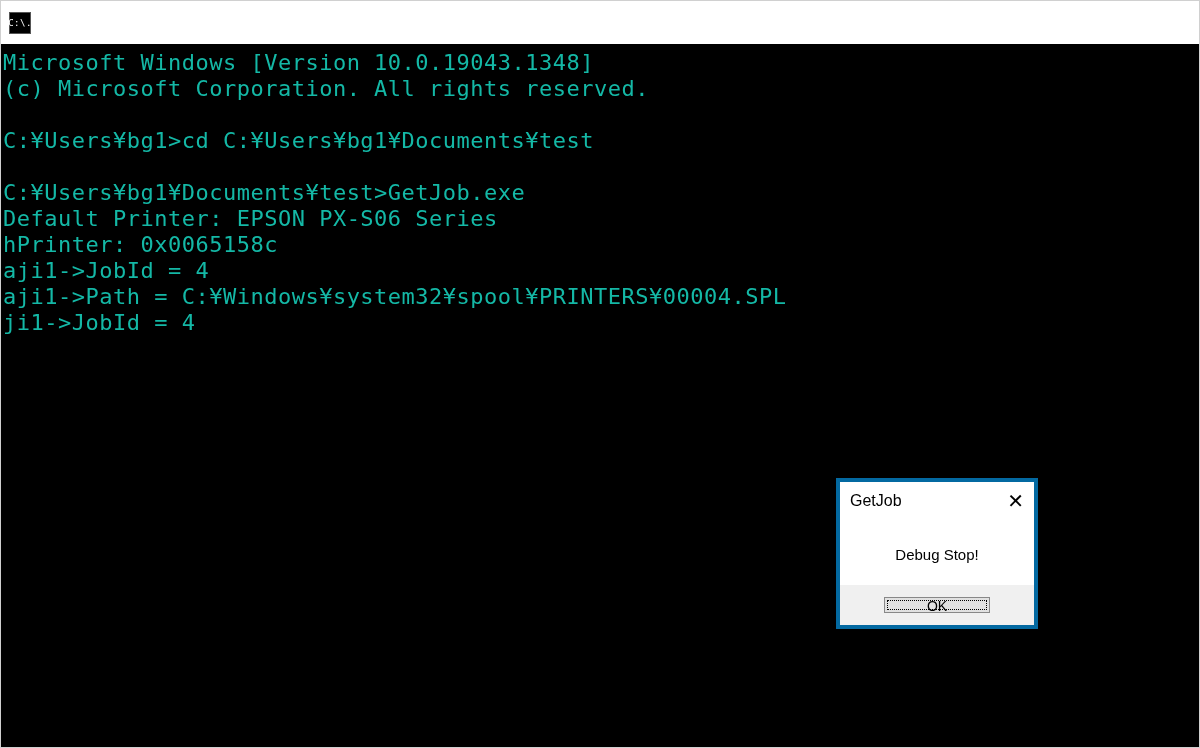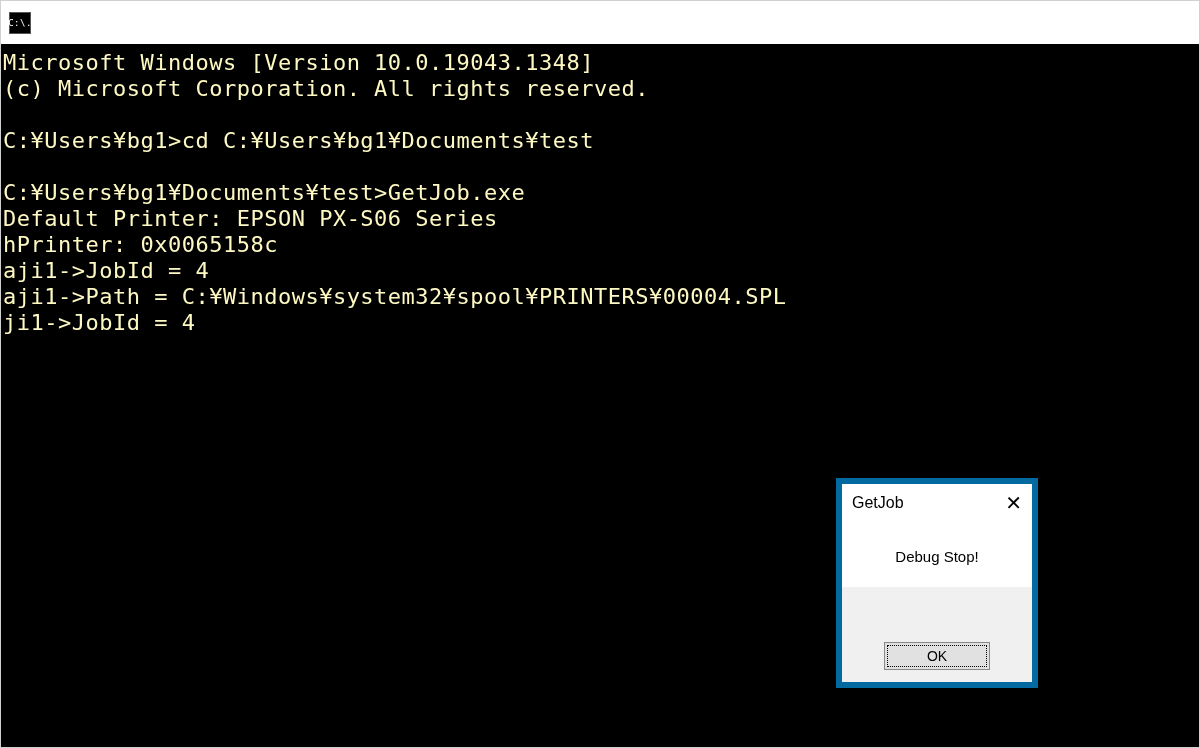--- a/index.html
+++ b/index.html
@@ -38,35 +38,35 @@
     justify-content: center;
     background: #000;
     color: #fff;
     font-size: 9px;
     font-family: monospace;
     letter-spacing: 0.5px;
     border: 1px solid #555;
   }
   .terminal {
     background: #000;
-    color: #fef9c3;
+    color: #14b8a6;
     font-family: "MS Gothic", "Consolas", monospace;
     font-size: 22px;
     line-height: 26px;
     padding: 6px 2px;
     white-space: pre;
     letter-spacing: 0.5px;
   }
   .dialog {
     position: absolute;
     top: 478px;
     left: 836px;
     width: 202px;
     background: #fff;
-    border: 6px solid #0369a1;
+    border: 4px solid #0369a1;
   }
   .dialog-titlebar {
     height: 38px;
     display: flex;
     align-items: center;
     justify-content: space-between;
     padding: 0 10px 0 10px;
     font-size: 16px;
     color: #000;
   }
@@ -83,28 +83,27 @@
     text-align: center;
   }
   .dialog-footer {
     background: #f0f0f0;
     padding: 12px 10px 12px 10px;
     display: flex;
     justify-content: center;
   }
   .dialog-btn {
     width: 106px;
-    height: 28px;
+    height: 16px;
     background: #e1e1e1;
     border: 1px solid #888;
     outline: 1px dotted #000;
     outline-offset: -4px;
     font-size: 14px;
     cursor: pointer;
-    margin-top: 43px;
   }
 </style>
 </head>
 <body>
 
 <div class="window">
   <div class="titlebar">
     <div class="titlebar-icon">C:\.</div>
   </div>
   <div class="terminal" id="terminal-body">Microsoft Windows [Version 10.0.19043.1348]

